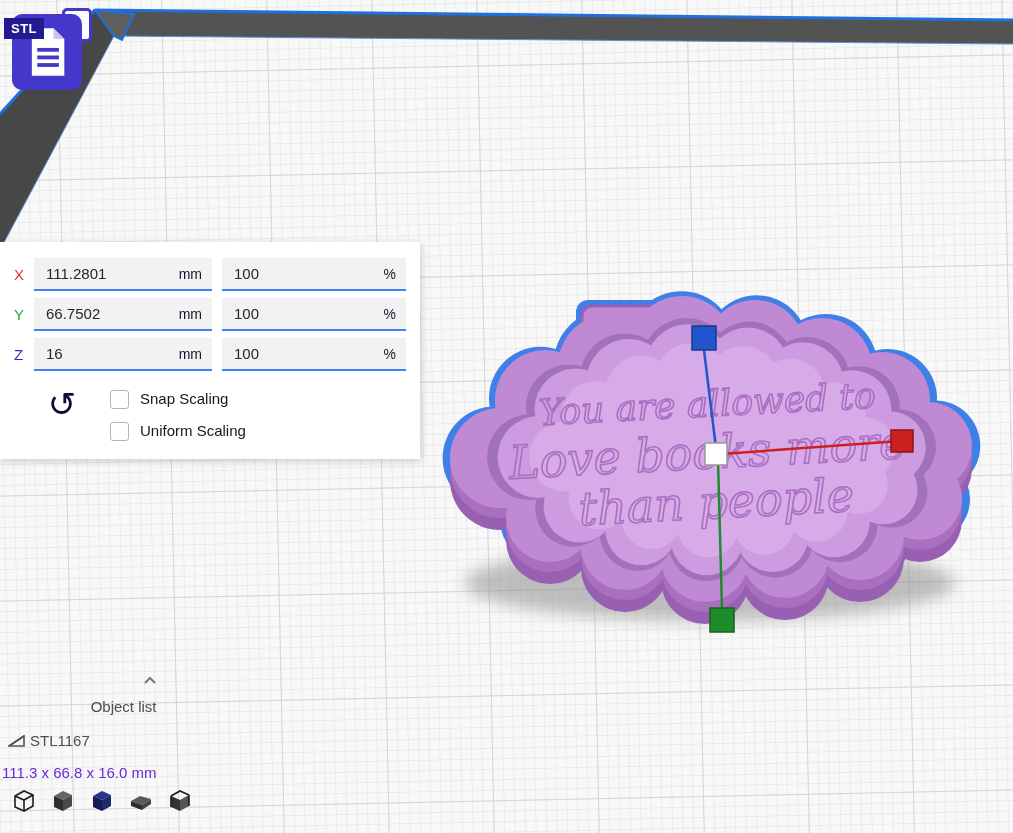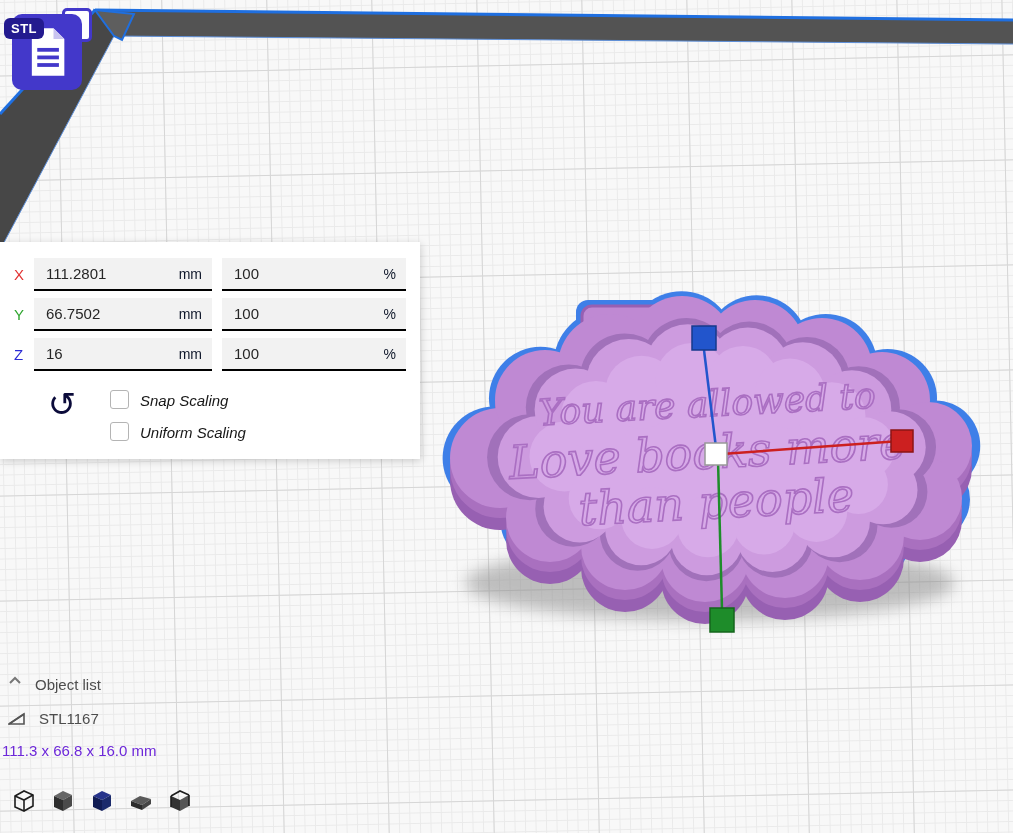--- a/index.html
+++ b/index.html
@@ -20,45 +20,45 @@
   .edges{position:absolute;left:0;top:0;z-index:2;pointer-events:none;}
   .model-svg{position:absolute;left:430px;top:288px;z-index:3;}
 
   
   .stl-icon{position:absolute;left:8px;top:6px;width:90px;height:90px;z-index:5;}
   .page-back{position:absolute;right:6px;top:2px;width:24px;height:28px;
      border:3px solid #4338ca;border-radius:5px;background:#fdfdff;}
   .main-sq{position:absolute;left:4px;top:8px;width:70px;height:76px;background:#4338ca;
      border-radius:10px;display:flex;align-items:center;justify-content:center;}
   .ribbon{position:absolute;left:-4px;top:12px;background:#231a8f;color:#fff;font-weight:bold;
-     font-size:13px;padding:3px 7px;border-radius:6px;letter-spacing:.5px;z-index:2;}
+     font-size:13px;padding:3px 7px;border-radius:0;letter-spacing:.5px;z-index:2;}
 
   
   .scale-panel{position:absolute;left:0;top:242px;width:392px;background:#ffffff;
      padding:16px 14px 18px 14px;box-shadow:1px 2px 8px rgba(0,0,0,.18);z-index:6;}
   .srow{display:flex;align-items:center;margin-bottom:7px;}
   .axis{width:20px;font-size:15px;}
   .field{display:flex;align-items:center;justify-content:space-between;background:#f2f2f2;
-     border-bottom:2px solid #000000;height:33px;padding:0 10px;box-sizing:border-box;}
+     border-bottom:2px solid #3b82f6;height:33px;padding:0 10px;box-sizing:border-box;}
   .field.mm{width:178px;margin-right:10px;}
   .field.pct{width:184px;}
   .field input{border:0;background:transparent;outline:none;width:115px;
      font-family:"Liberation Sans",sans-serif;font-size:15px;color:#262626;}
   .unit{color:#0f172a;font-size:14px;}
   .panel-bottom{display:flex;margin-top:16px;}
   .reset{width:96px;display:flex;align-items:flex-start;justify-content:center;
      font-size:34px;color:#0b0b3a;cursor:pointer;line-height:1;user-select:none;}
   .checks{display:flex;flex-direction:column;gap:13px;padding-top:3px;}
-  .chk{display:flex;align-items:flex-end;gap:11px;font-size:15px;color:#171717;cursor:pointer;font-style:italic;}
+  .chk{display:flex;align-items:flex-start;gap:11px;font-size:15px;color:#171717;cursor:pointer;}
   .box{width:19px;height:19px;border:1.5px solid #b4b4b4;border-radius:3px;background:#fff;box-sizing:border-box;}
 
   
   .objlist{position:absolute;left:8px;top:676px;z-index:6;color:#4d4d4d;}
-  .ol-head{display:flex;align-items:flex-start;gap:13px;font-size:15px;cursor:pointer;}
-  .ol-item{display:flex;align-items:center;gap:13px;margin-top:17px;font-size:15px;cursor:pointer;}
+  .ol-head{display:flex;align-items:flex-end;gap:13px;font-size:15px;cursor:pointer;flex-direction:column;}
+  .ol-item{display:flex;align-items:center;gap:4px;margin-top:17px;font-size:15px;cursor:pointer;}
   .ol-dim{margin-top:15px;font-size:15px;color:#6d28d9;margin-left:-6px;}
 
   
   .toolbar{position:absolute;left:10px;top:786px;display:flex;gap:11px;z-index:6;}
   .tbtn{width:28px;height:28px;display:flex;align-items:center;justify-content:center;cursor:pointer;}
 </style>
 </head>
 <body>
 
 <div class="stage">

